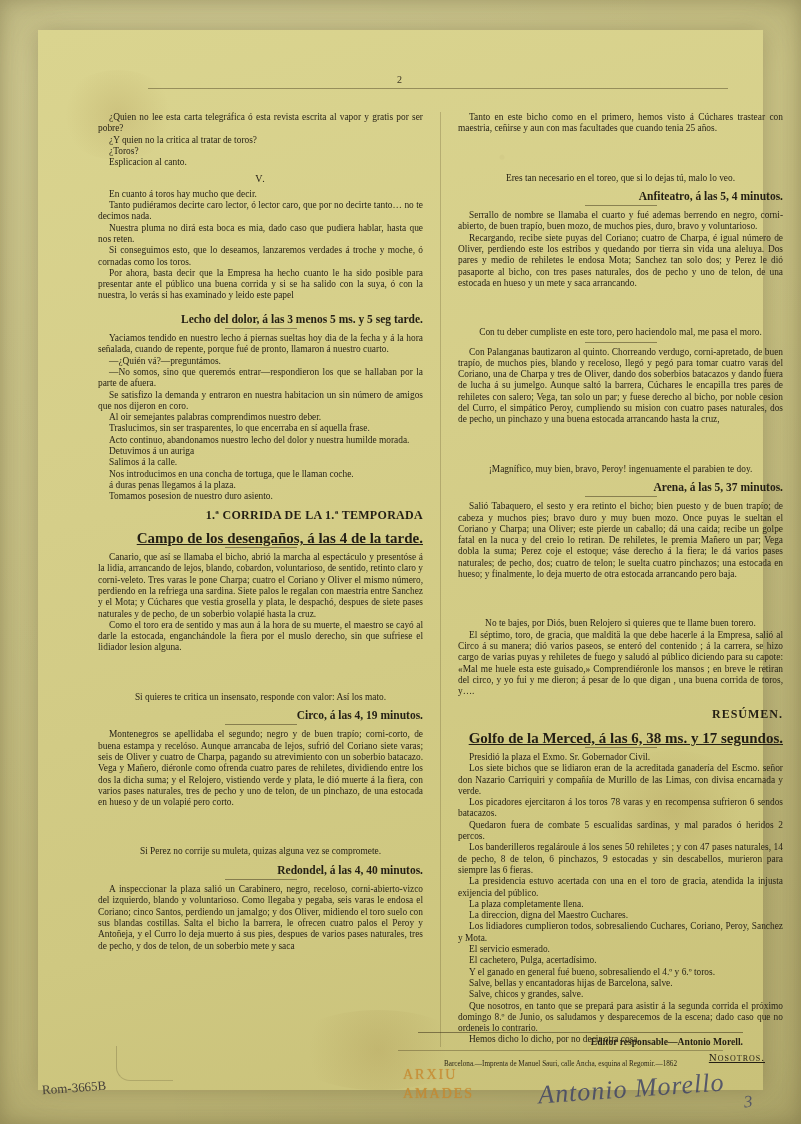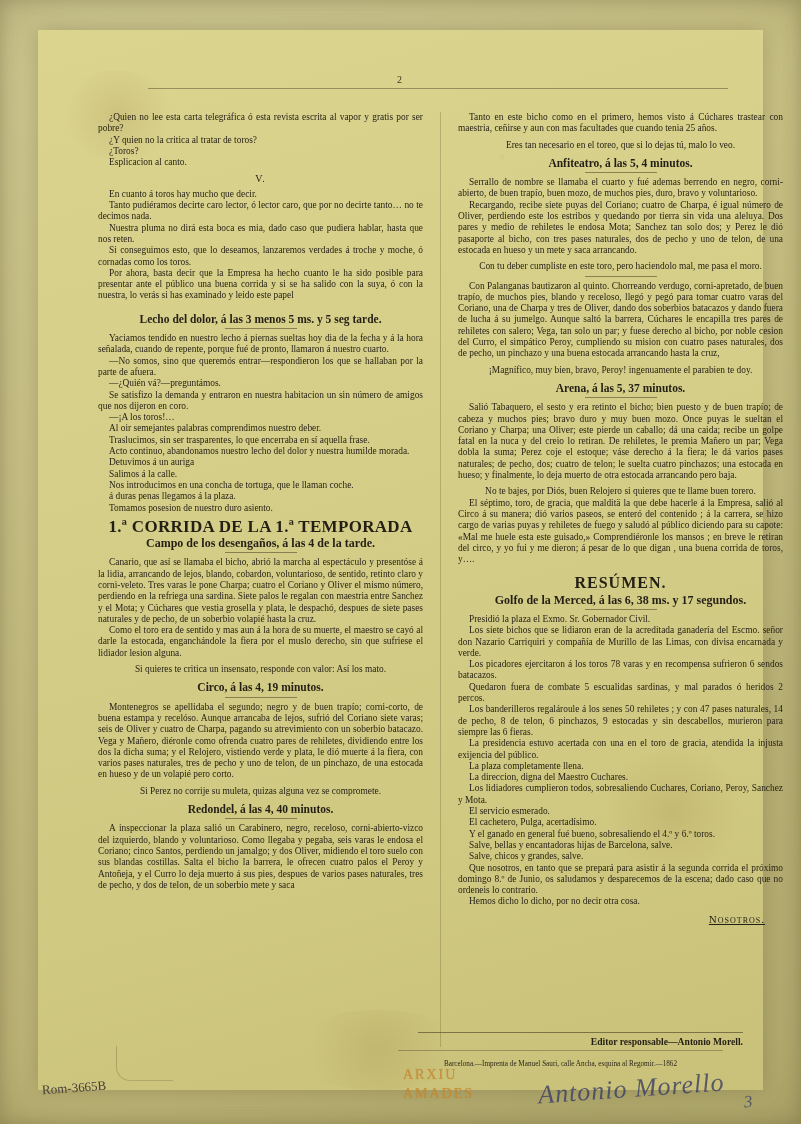--- a/index.html
+++ b/index.html
@@ -52,32 +52,32 @@
     font-size:9.4px;line-height:11.3px;
     text-align:justify;
   }
   .col.left{left:0;}
   .col.right{left:360px;}
   .divider{
     position:absolute;left:342px;top:0px;width:0;height:935px;
     border-left:1px solid rgba(80,68,32,.25);
   }
   p{margin:0 0 0 0;text-indent:11px;}
-  .ctr{text-align:center;text-indent:0;}
+  .ctr{text-align:center;text-indent:0;margin-top:33px;}
   .sec-roman{
     text-align:center;text-indent:0;font-size:10px;margin:5px 0 4px;
     letter-spacing:1px;
   }
   .head{
-    text-align:center;text-indent:0;margin:7px 0 3px;
+    text-align:right;text-indent:0;margin:7px 0 3px;
     font-size:11.5px;font-weight:bold;
   }
-  .head.big{font-size:17px;letter-spacing:.3px;}
-  .head.sub{font-size:12px;font-weight:bold;margin-top:6px;}
-  .head.res{font-size:16px;letter-spacing:1px;}
+  .head.big{font-size:12px;letter-spacing:.3px;}
+  .head.sub{font-size:15px;font-weight:bold;margin-top:12px;text-decoration:underline;}
+  .head.res{font-size:12px;letter-spacing:1px;}
   .hr-short{
     width:72px;margin:3px auto 4px;border:0;border-top:1px solid rgba(60,50,25,.5);
   }
   .spacer{height:5px;}
   .editor{
     position:absolute;left:380px;top:1002px;width:325px;text-align:right;
     font-size:9.6px;color:#241f14;font-weight:bold;
     border-top:1px solid rgba(60,50,25,.55);
     padding-top:3px;
   }
@@ -159,24 +159,23 @@
         <p>En cuanto á toros hay mucho que decir.</p>
         <p>Tanto pudiéramos decirte caro lector, ó lector caro, que por no decirte tanto… no te decimos nada.</p>
         <p>Nuestra pluma no dirá esta boca es mia, dado caso que pudiera hablar, hasta que nos reten.</p>
         <p>Si conseguimos esto, que lo deseamos, lanzaremos verdades á troche y moche, ó cornadas como los toros.</p>
         <p>Por ahora, basta decir que la Empresa ha hecho cuanto le ha sido posible para presentar ante el público una buena corrida y si se ha salido con la suya, ó con la nuestra, lo verás si has examinado y leido este papel</p>
 
         <div class="spacer"></div>
         <div class="head">Lecho del dolor, á las 3 menos 5 ms. y 5 seg  tarde.</div>
         <hr class="hr-short">
         <p>Yaciamos tendido en nuestro lecho á piernas sueltas hoy dia de la fecha y á la hora señalada, cuando de repente, porque fué de pronto, llamaron á nuestro cuarto.</p>
+        <p>—¿Quién vá?—preguntámos.</p>
         <p>—No somos, sino que queremós entrar—respondieron los que se hallaban por la parte de afuera.</p>
-        <p>—¿Quién vá?—preguntámos.</p>
         <p>Se satisfizo la demanda y entraron en nuestra habitacion un sin número de amigos que nos dijeron en coro.</p>
-        <p>—¡A los toros!…</p>
         <p>Al oir semejantes palabras comprendimos nuestro  deber.</p>
         <p>Traslucimos, sin ser trasparentes, lo que encerraba en  sí aquella frase.</p>
         <p>Acto continuo, abandonamos nuestro lecho del dolor y nuestra humilde morada.</p>
         <p>Detuvimos á un auriga</p>
         <p>Salimos á la calle.</p>
         <p>Nos introducimos en una concha de tortuga, que le llaman coche.</p>
         <p>á duras penas llegamos á la plaza.</p>
         <p>Tomamos posesion de nuestro duro asiento.</p>
 
         <div class="head big">1.ª CORRIDA DE LA 1.ª TEMPORADA</div>

